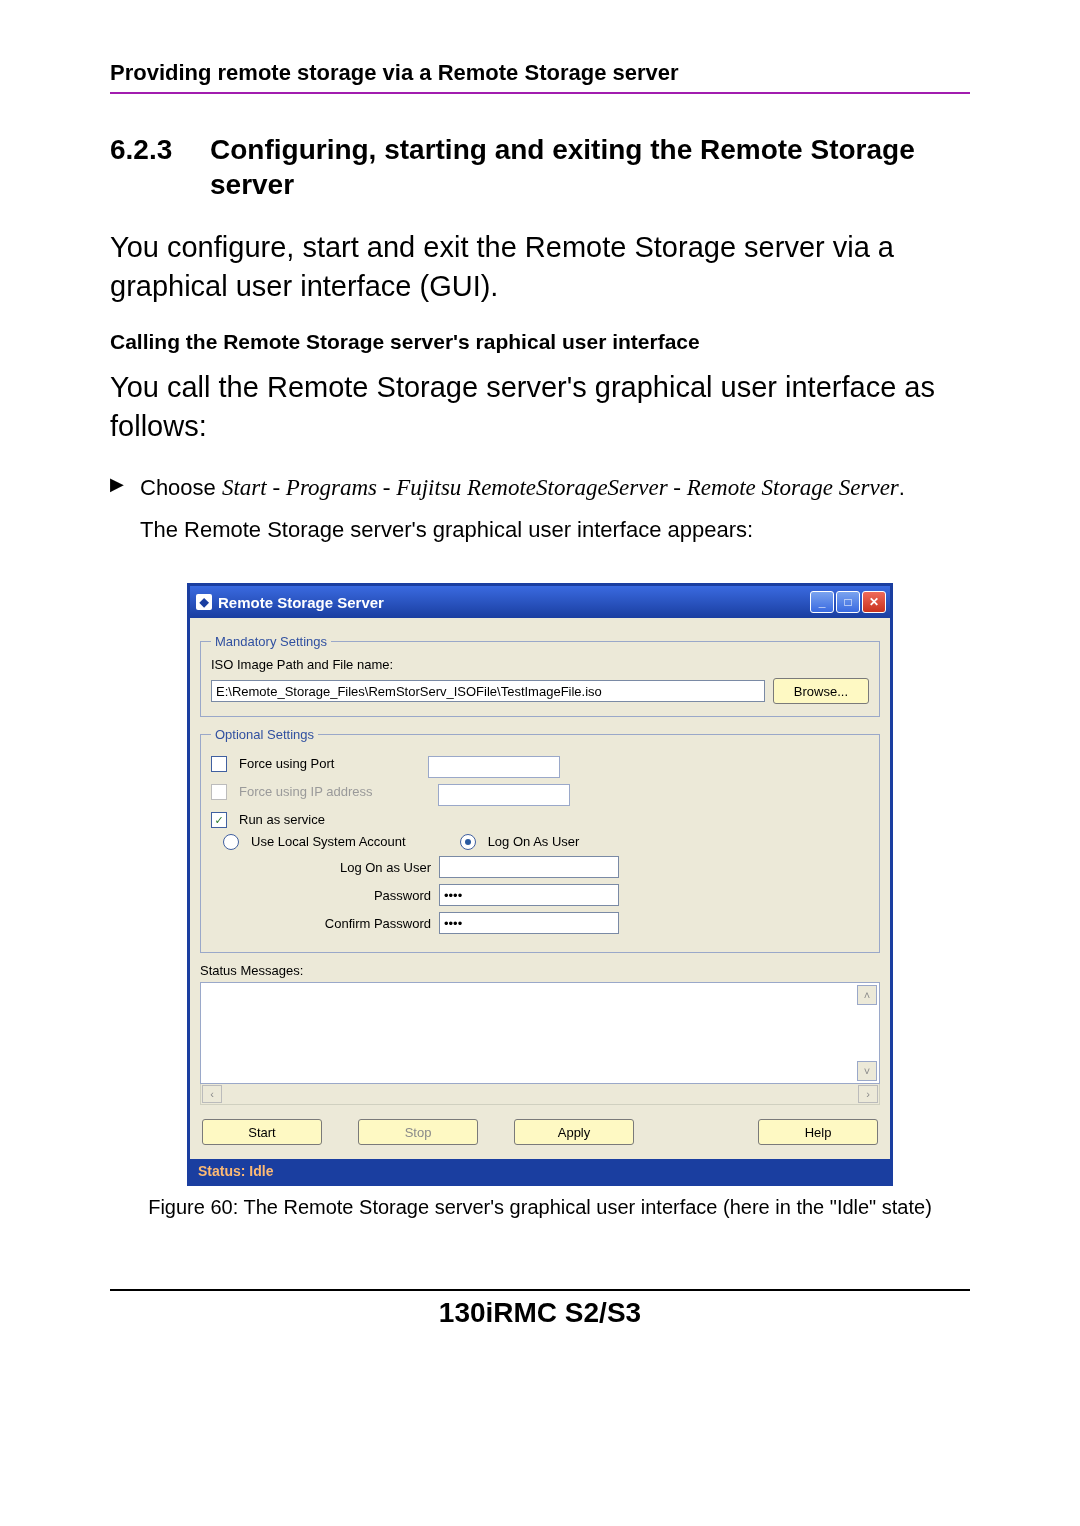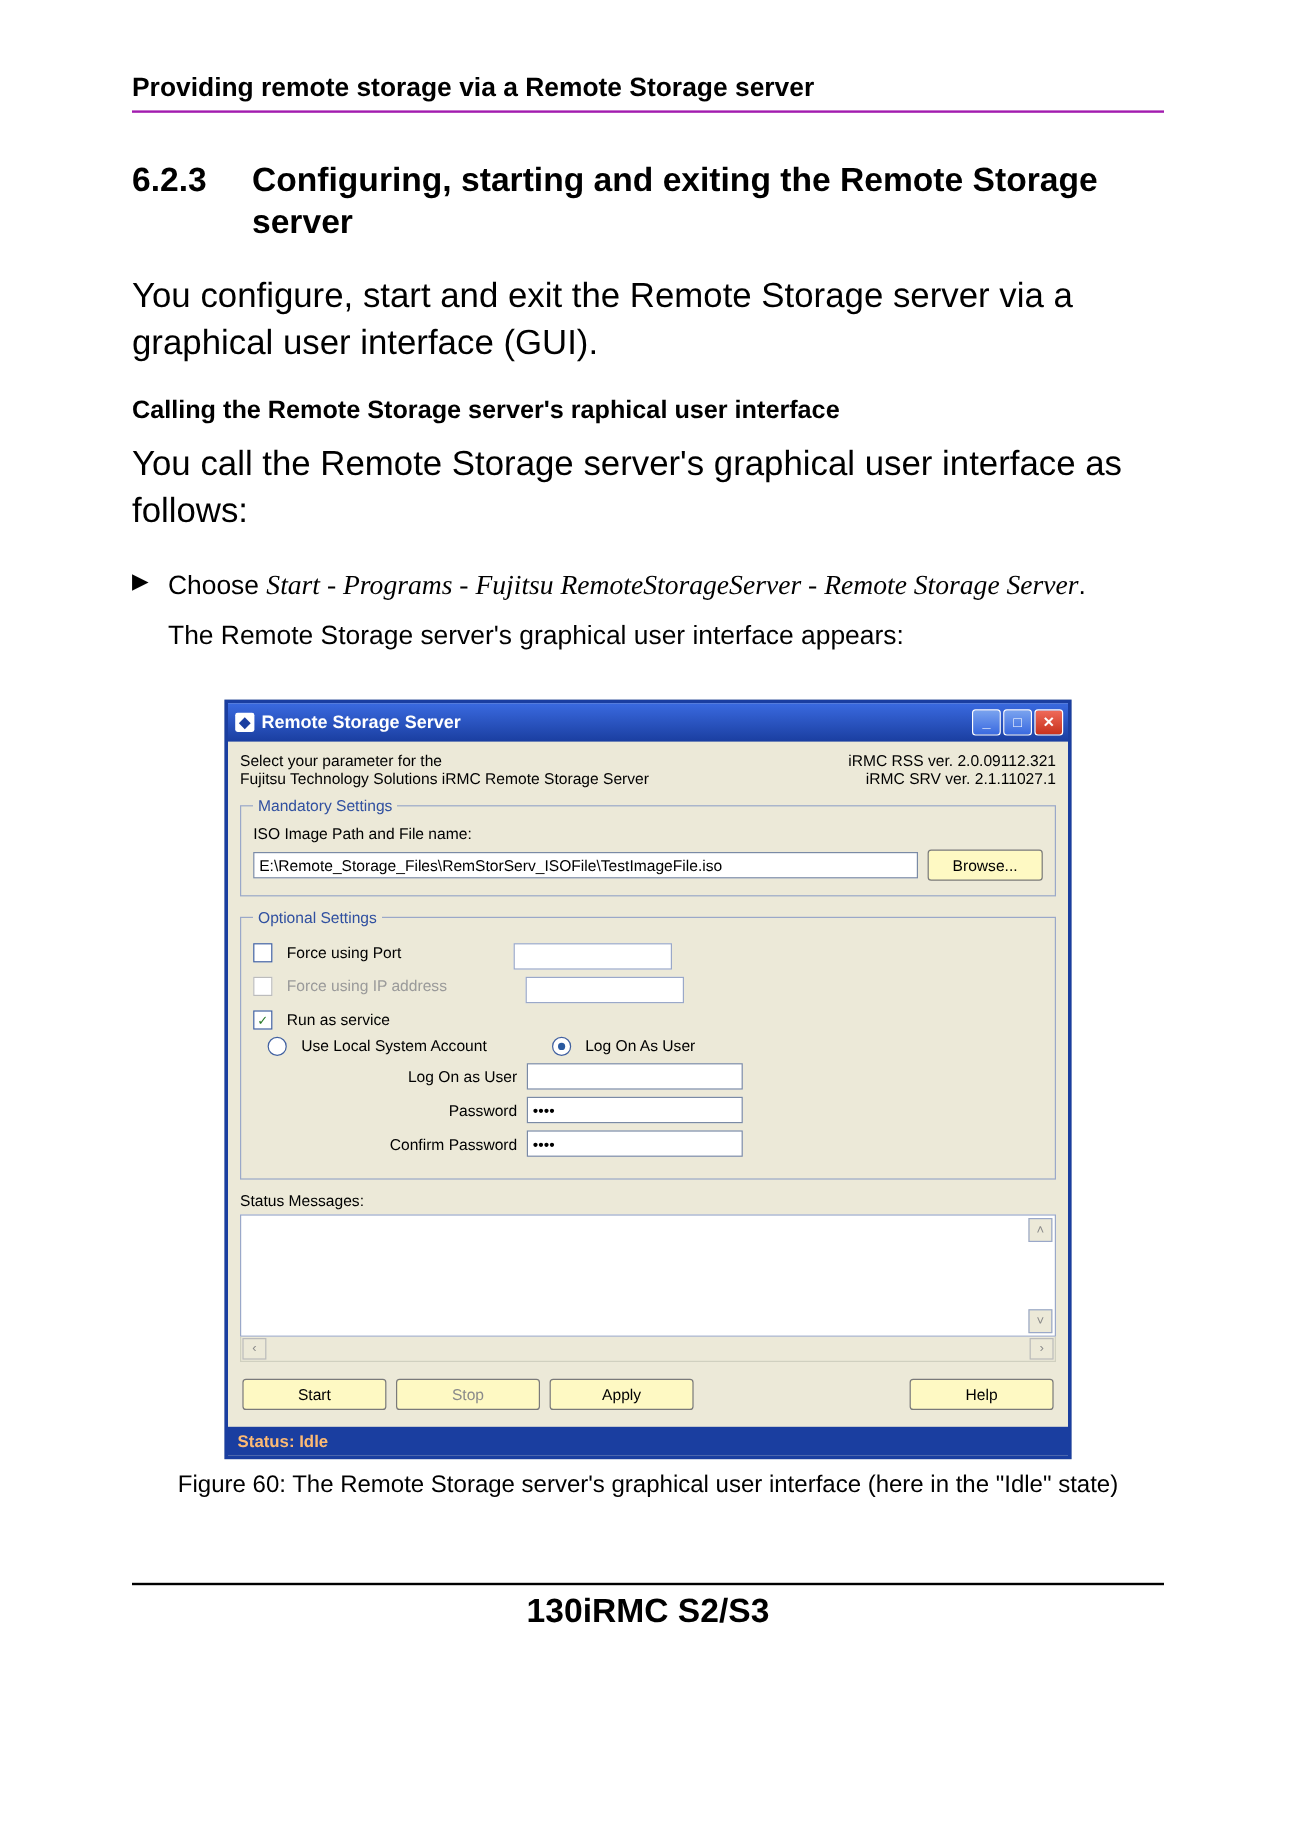--- a/index.html
+++ b/index.html
@@ -131,21 +131,21 @@
   .sb-arrow {
     position:absolute; right:2px; width:18px; height:18px;
     background:#ece9d8; border:1px solid #9aa8c9; color:#8a8a8a;
     display:flex;align-items:center;justify-content:center;font-size:11px;
   }
   .sb-arrow.up { top:2px; } .sb-arrow.down { bottom:2px; }
   .hscroll { height:20px; background:#ece9d8; border:1px solid #d0d0c0; border-top:none; position:relative; }
   .hs-btn { position:absolute; top:1px; width:18px; height:16px; background:#ece9d8; border:1px solid #bbb; color:#8a8a8a; display:flex;align-items:center;justify-content:center;font-size:11px;}
   .hs-btn.left{left:1px;} .hs-btn.right{right:1px;}
 
-  .btn-row { display:flex; gap:8px; justify-content:flex-start; margin:14px 2px 8px 2px; }
+  .btn-row { display:flex; gap:36px; justify-content:flex-start; margin:14px 2px 8px 2px; }
   .btn-row .win-btn { width:120px; padding:0; }
   .btn-row .spacer { flex:1; }
 
   .status-bar {
     background:#1a3ea0; color:#fdba74; font-weight:bold;
     padding:4px 8px; font-size:14px;
   }
 
   .caption { text-align:center; font-size:20px; margin-top:10px; }
 
@@ -191,30 +191,20 @@
         <span>Remote Storage Server</span>
       </div>
       <div class="titlebar-buttons">
         <span class="tb-btn">_</span>
         <span class="tb-btn">□</span>
         <span class="tb-btn close">✕</span>
       </div>
     </div>
 
     <div class="dialog-body">
-      <div class="top-row">
-        <div>
-          <div>Select your parameter for the</div>
-          <div>Fujitsu Technology Solutions iRMC Remote Storage Server</div>
-        </div>
-        <div class="ver-block">
-          <div>iRMC RSS ver. 2.0.09112.321</div>
-          <div>iRMC SRV ver. 2.1.11027.1</div>
-        </div>
-      </div>
 
       <fieldset class="group">
         <legend>Mandatory Settings</legend>
         <div class="label13">ISO Image Path and File name:</div>
         <div class="row-flex">
           <input class="text-input iso-input" value="E:\Remote_Storage_Files\RemStorServ_ISOFile\TestImageFile.iso" style="">
           <button class="win-btn">Browse...</button>
         </div>
       </fieldset>
 

